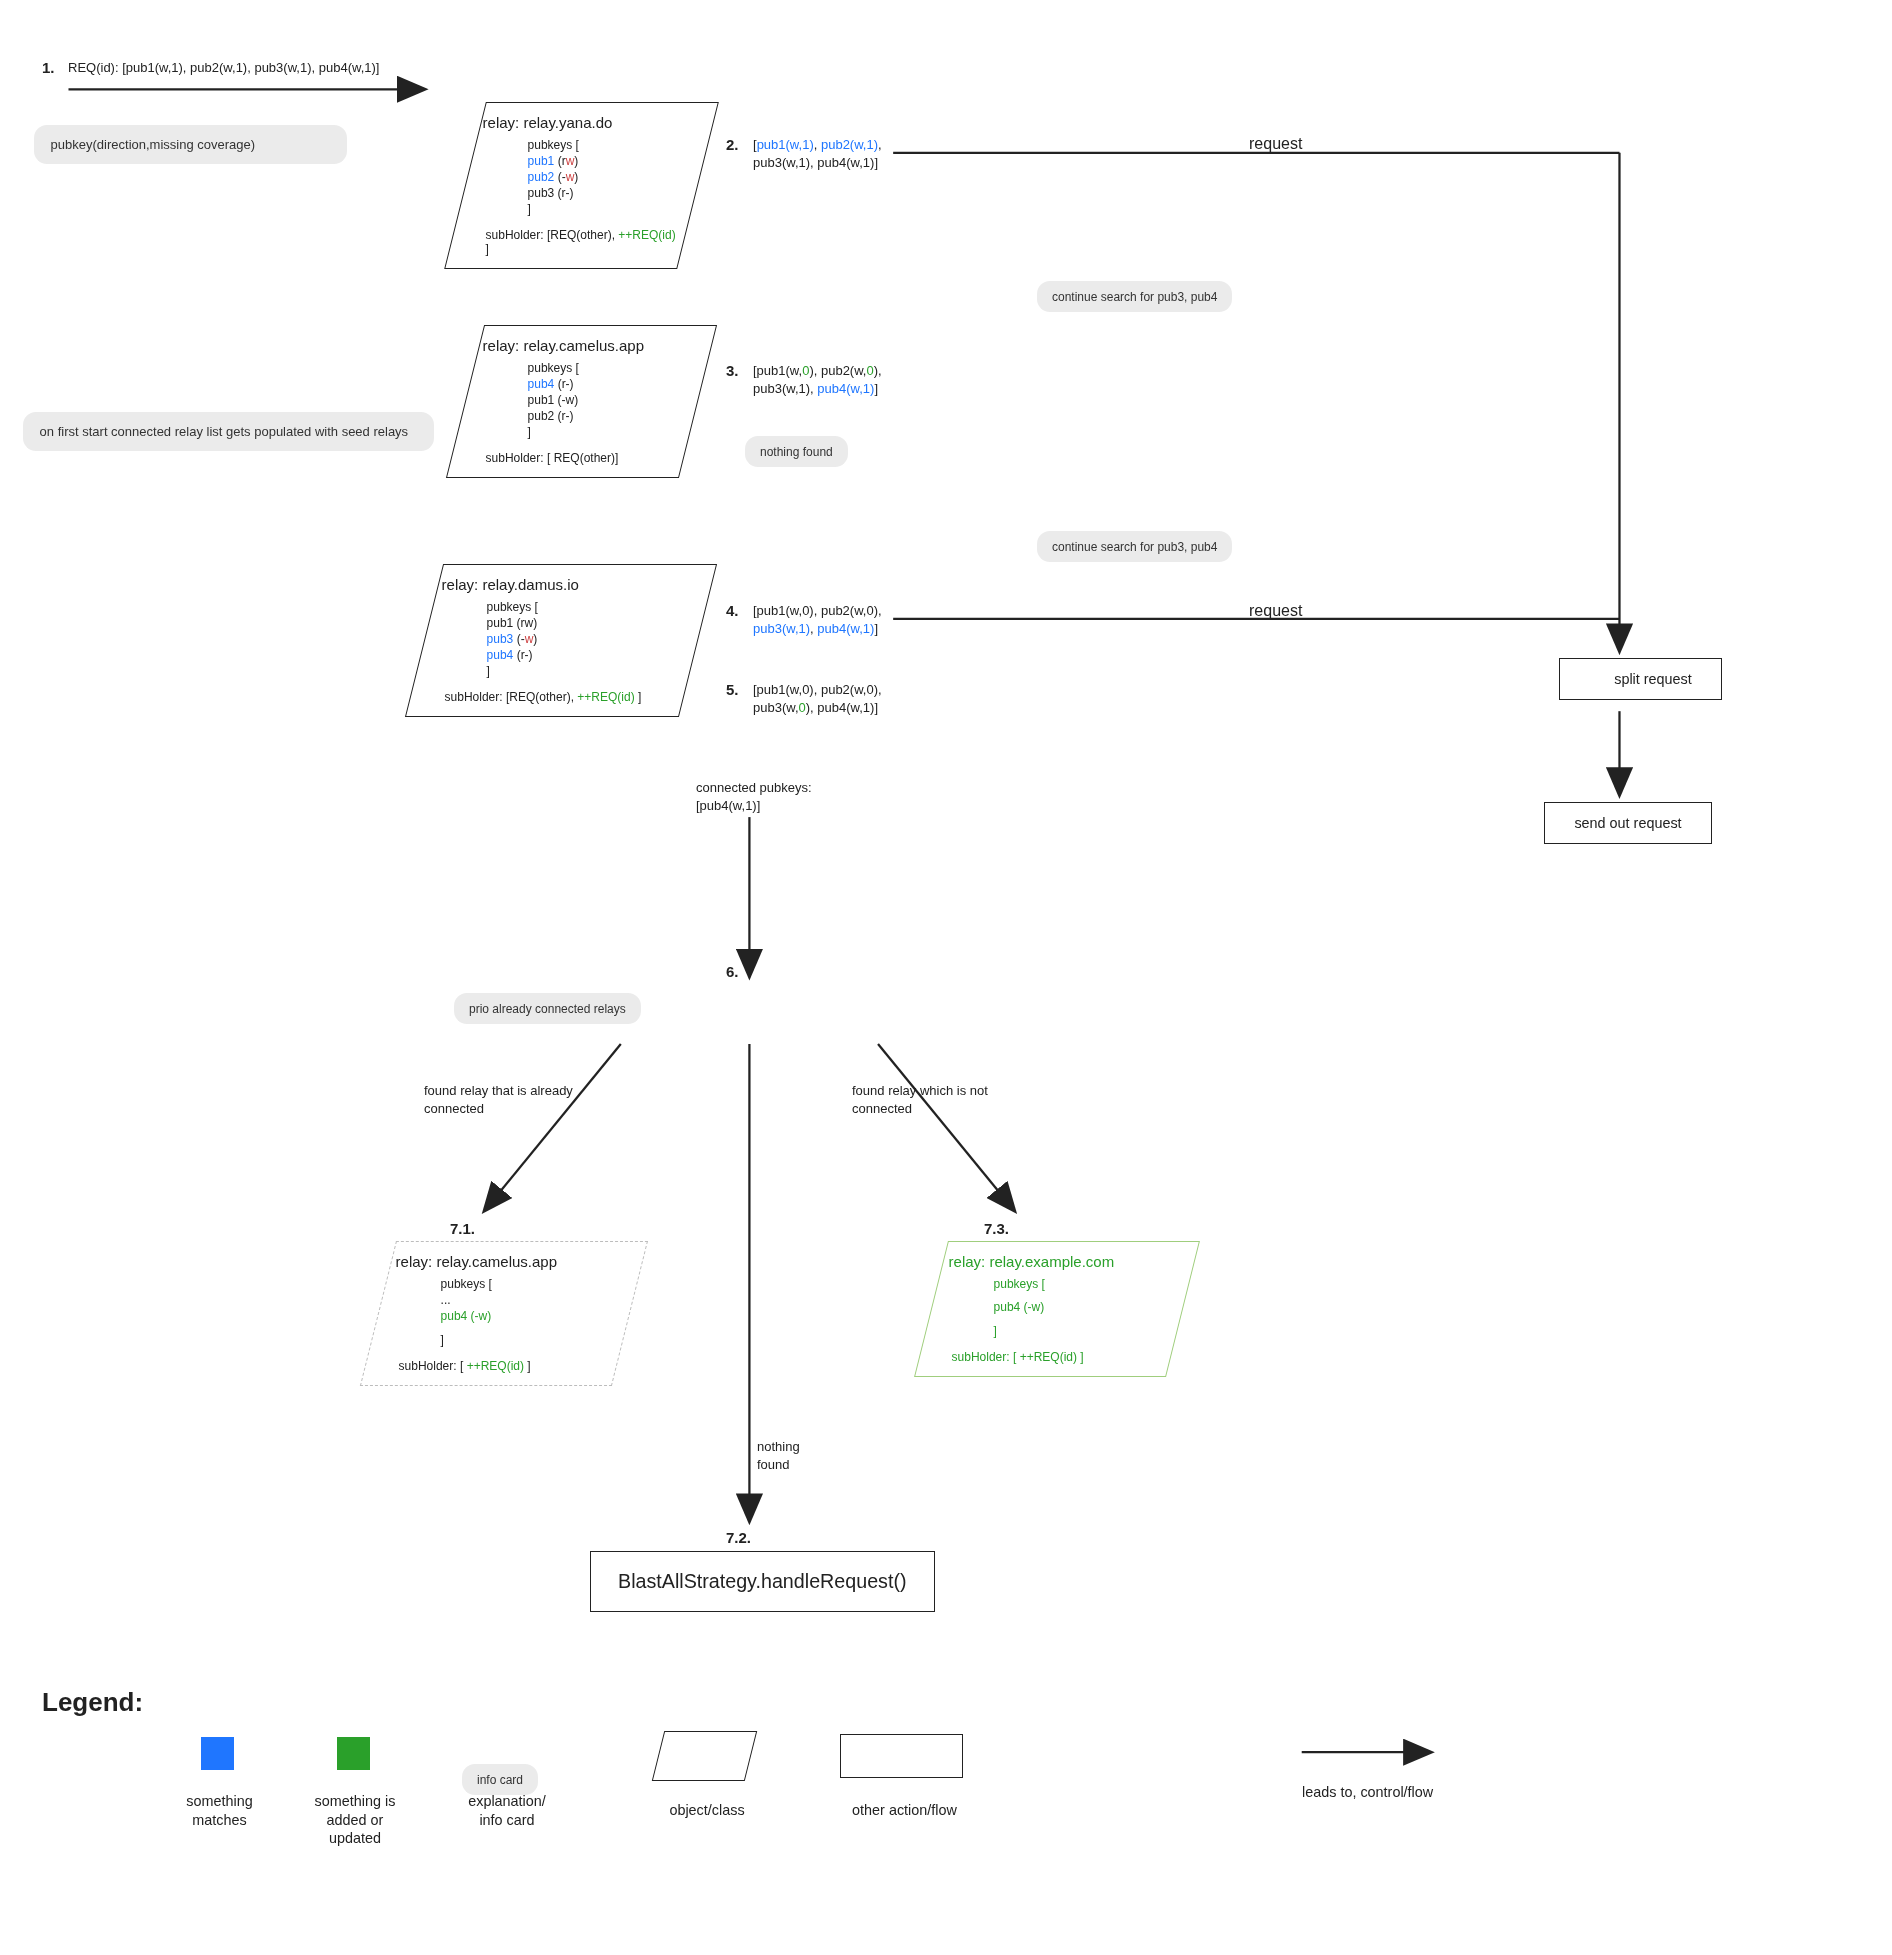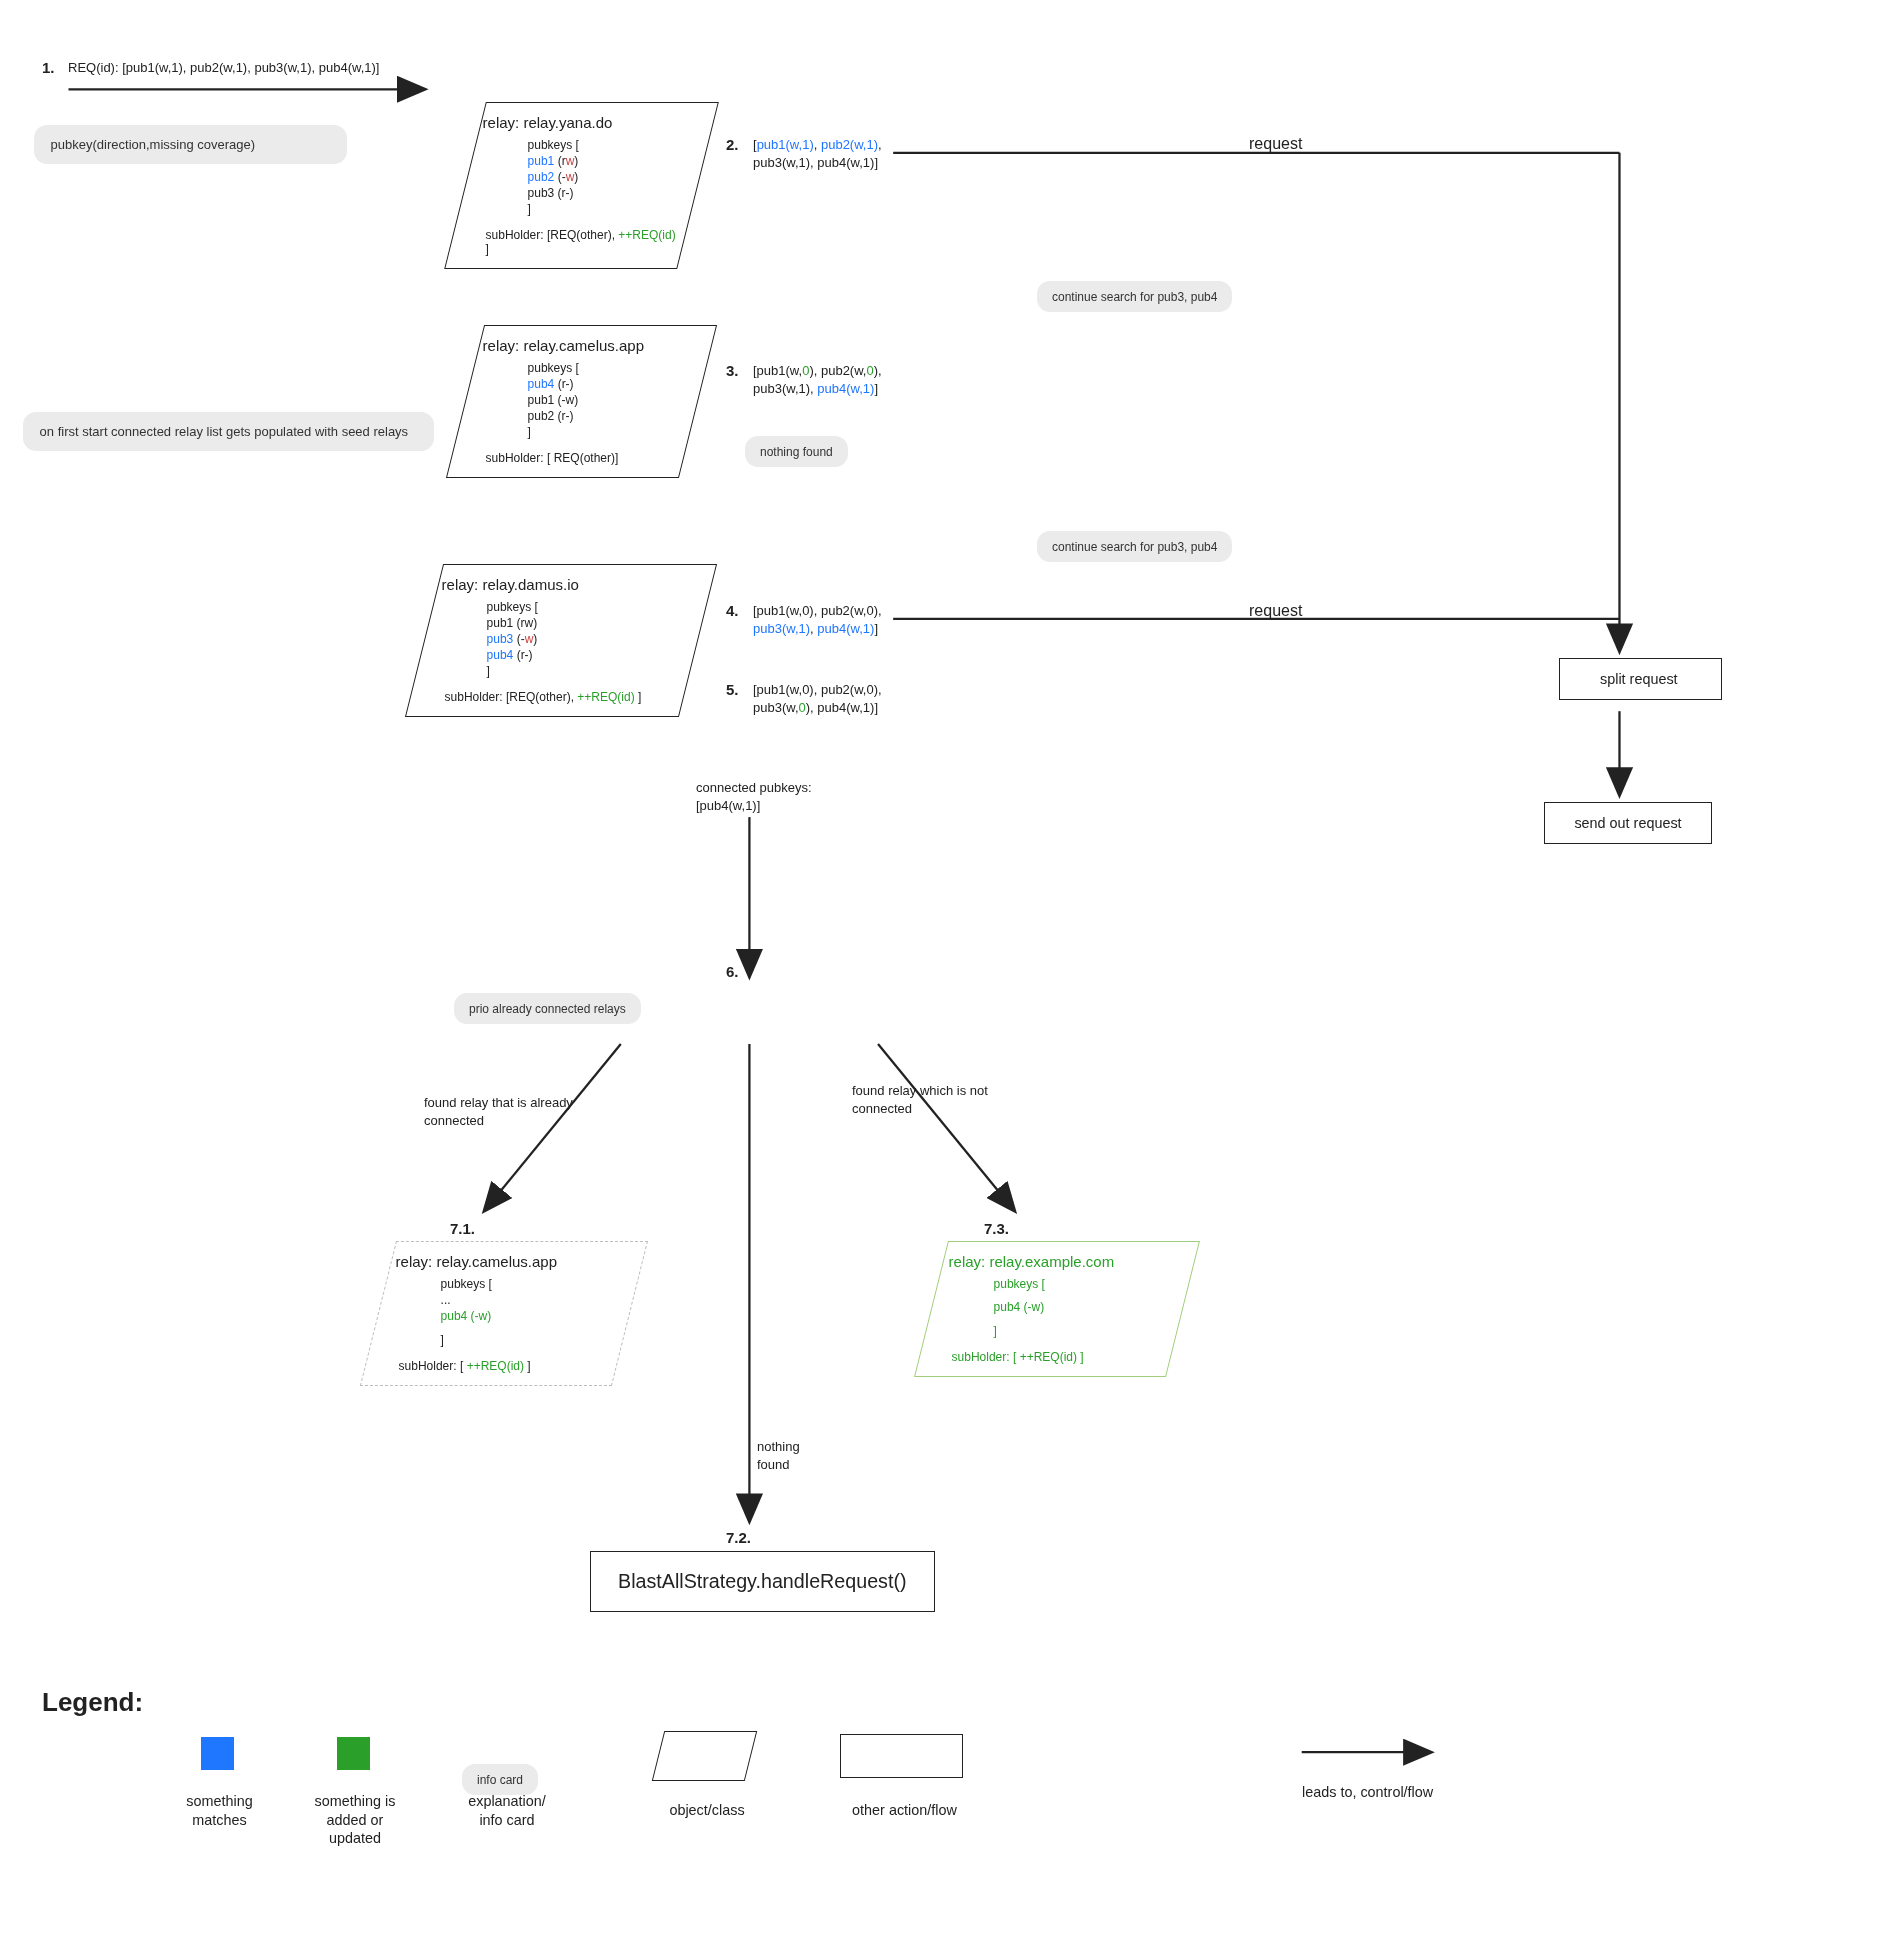--- a/index.html
+++ b/index.html
@@ -180,33 +180,33 @@
     <span class="blue">pub3(w,1)</span><span>, </span><span class="blue">pub4(w,1)</span><span>]</span>
   </div>
   <div class="abs sml" style="left:1249px; top:602px;">request</div>
 
   <div class="abs stepnum" style="left:726px; top:681px;">5.</div>
   <div class="abs midtxt" style="left:753px; top:681px; width:144px;">
     <span>[pub1(w,0), pub2(w,0),</span><br>
     <span>pub3(w,</span><span class="green">0</span><span>), pub4(w,1)]</span>
   </div>
 
-  <div class="abs rect" style="left:1559px; top:658px; width:106px; padding-left:40px;">split request</div>
+  <div class="abs rect" style="left:1559px; top:658px; width:106px; text-align:center;padding-left:40px;">split request</div>
   <div class="abs rect" style="left:1544px; top:802px; width:136px; text-align:center;">send out request</div>
 
   <div class="abs midtxt" style="left:696px; top:779px; width:129px;">
     <span>connected pubkeys:</span><br>
     <span>[pub4(w,1)]</span>
   </div>
 
   <div class="abs pill small" style="left:454px; top:969px;">prio already connected relays</div>
 
   <div class="abs stepnum" style="left:726px; top:963px;">6.</div>
 
-  <div class="abs midtxt" style="left:424px; top:1082px; width:159px;margin-top:12px;">found relay that is already connected</div>
+  <div class="abs midtxt" style="left:424px; top:1082px; width:159px;">found relay that is already connected</div>
   <div class="abs midtxt" style="left:757px; top:1438px; width:68px;">nothing found</div>
   <div class="abs midtxt" style="left:852px; top:1082px; width:144px;">found relay which is not connected</div>
 
   <div class="abs stepnum" style="left:450px; top:1220px;">7.1.</div>
   <div class="abs para dotted" style="left:378px; top:1241px; width:250px;">
     <div class="inner">
       <div class="title">relay: relay.camelus.app</div>
       <div class="body">
         <div>pubkeys [</div>
         <div>...</div>

